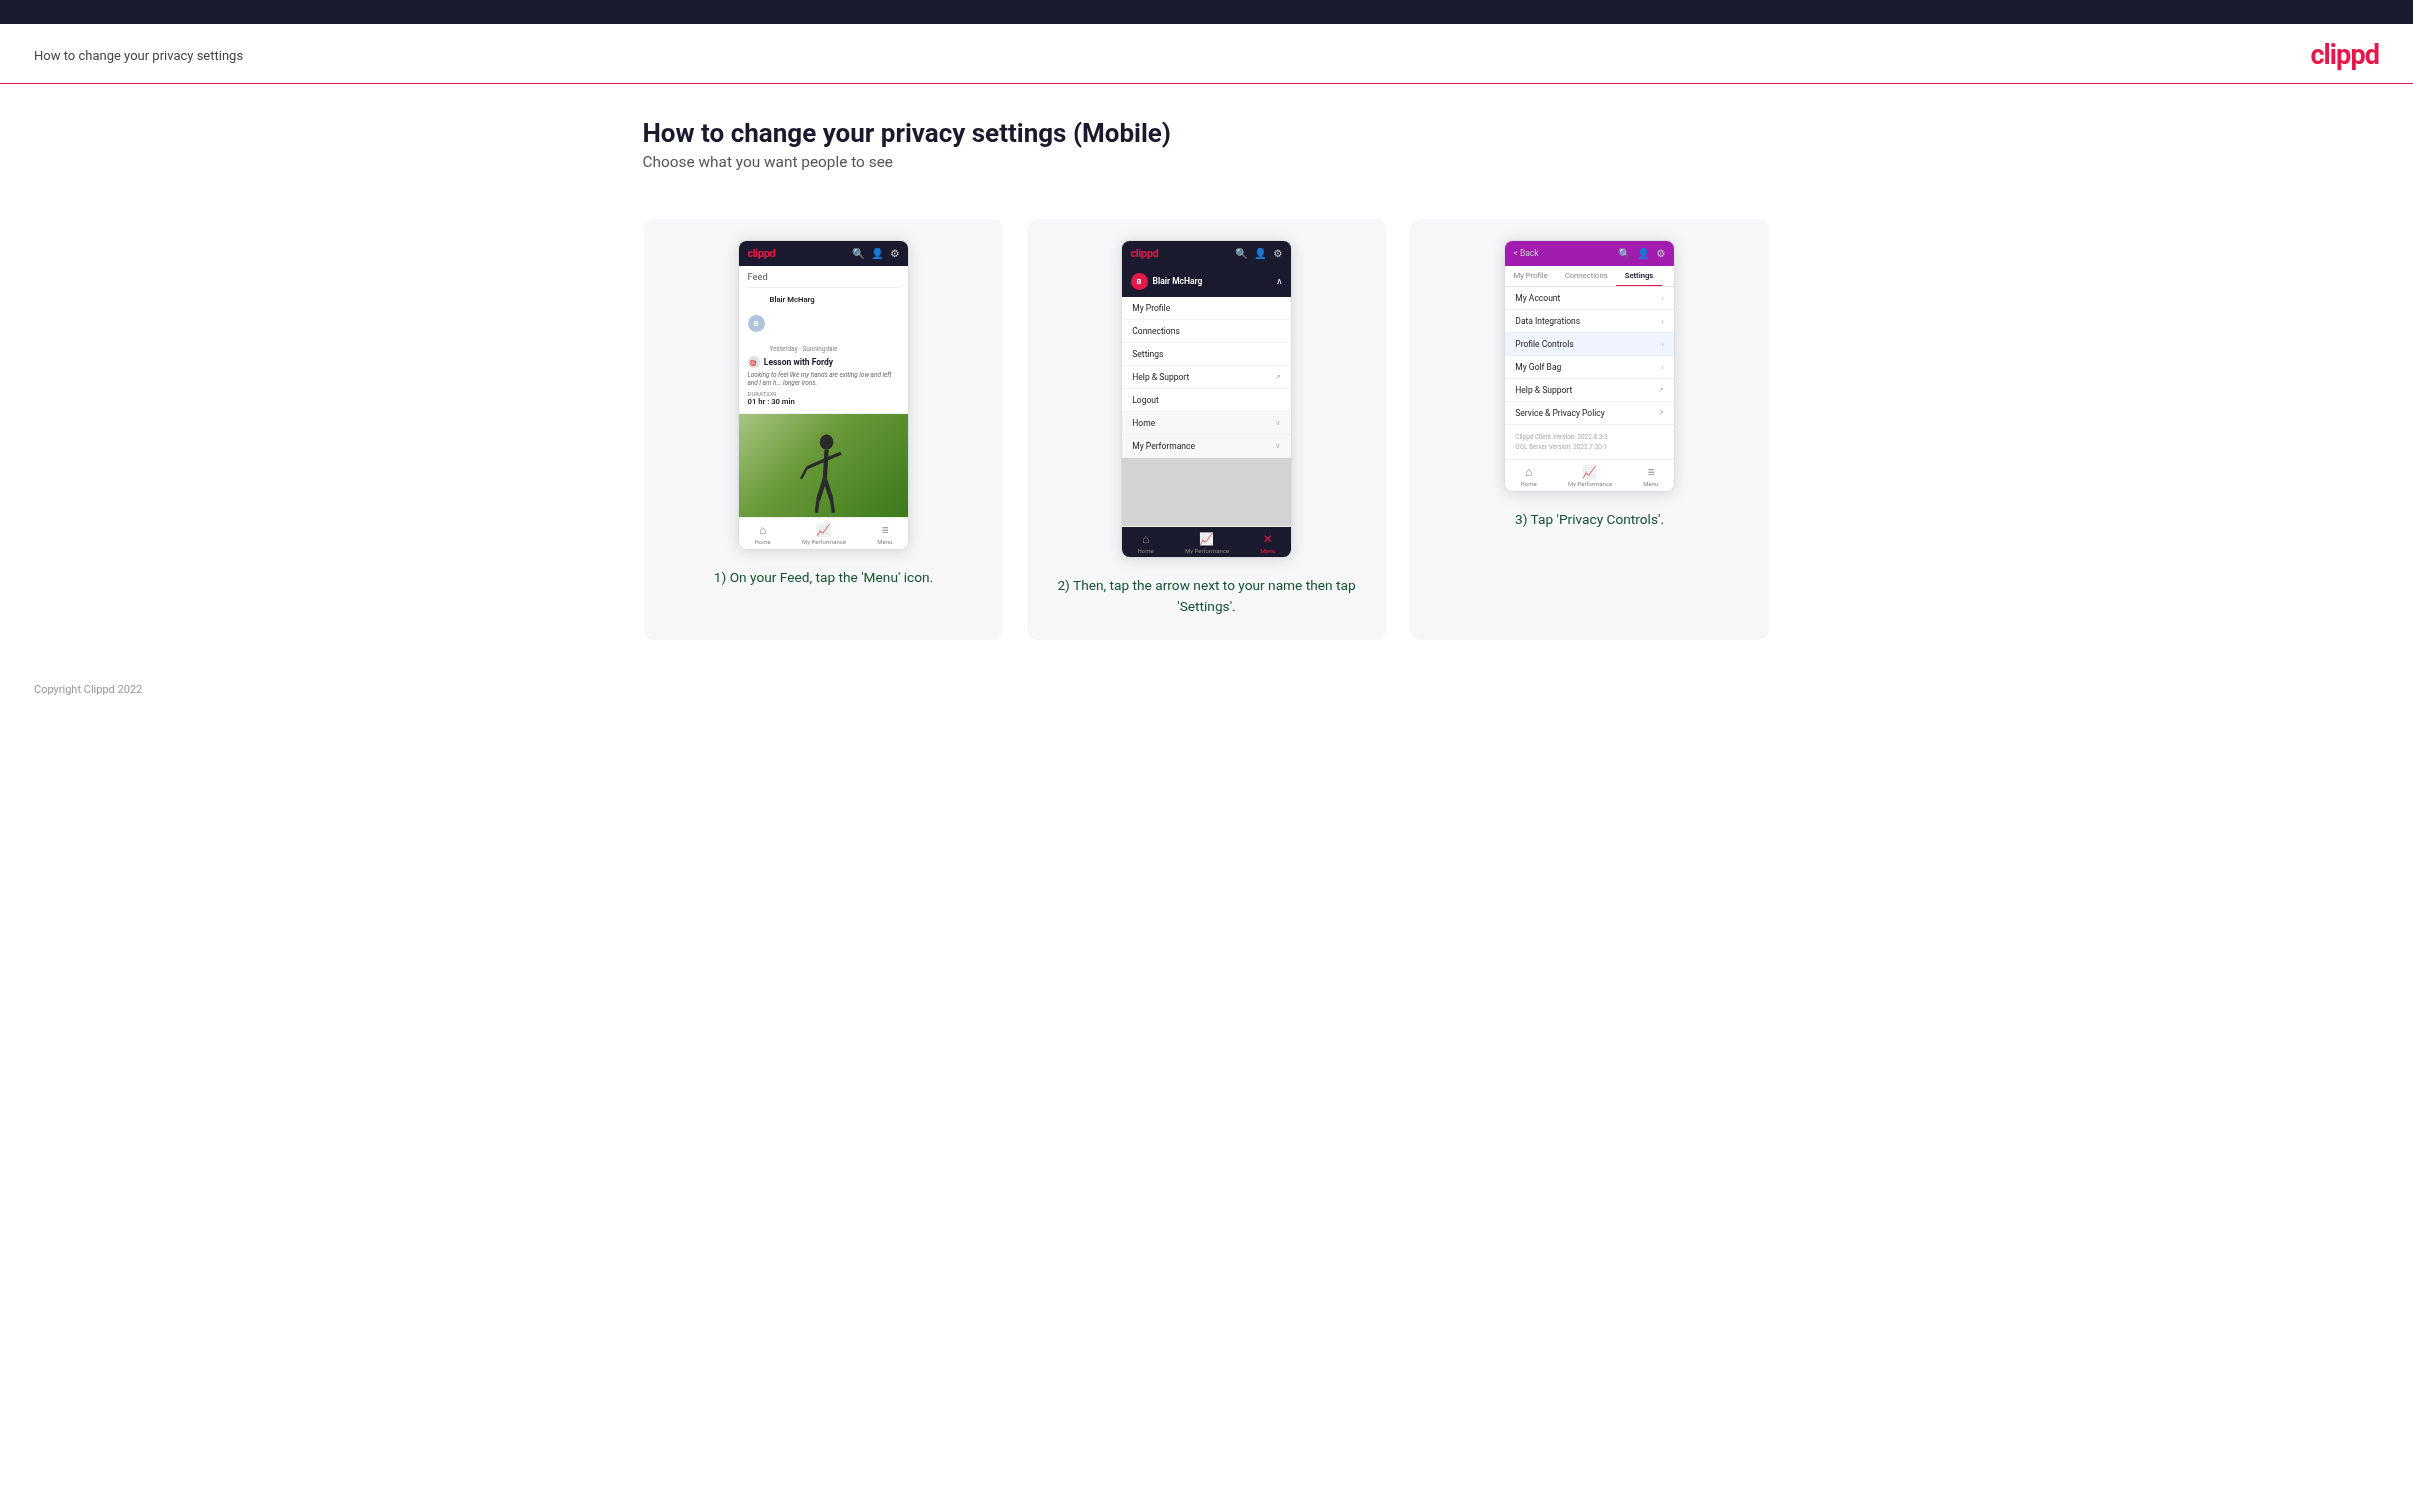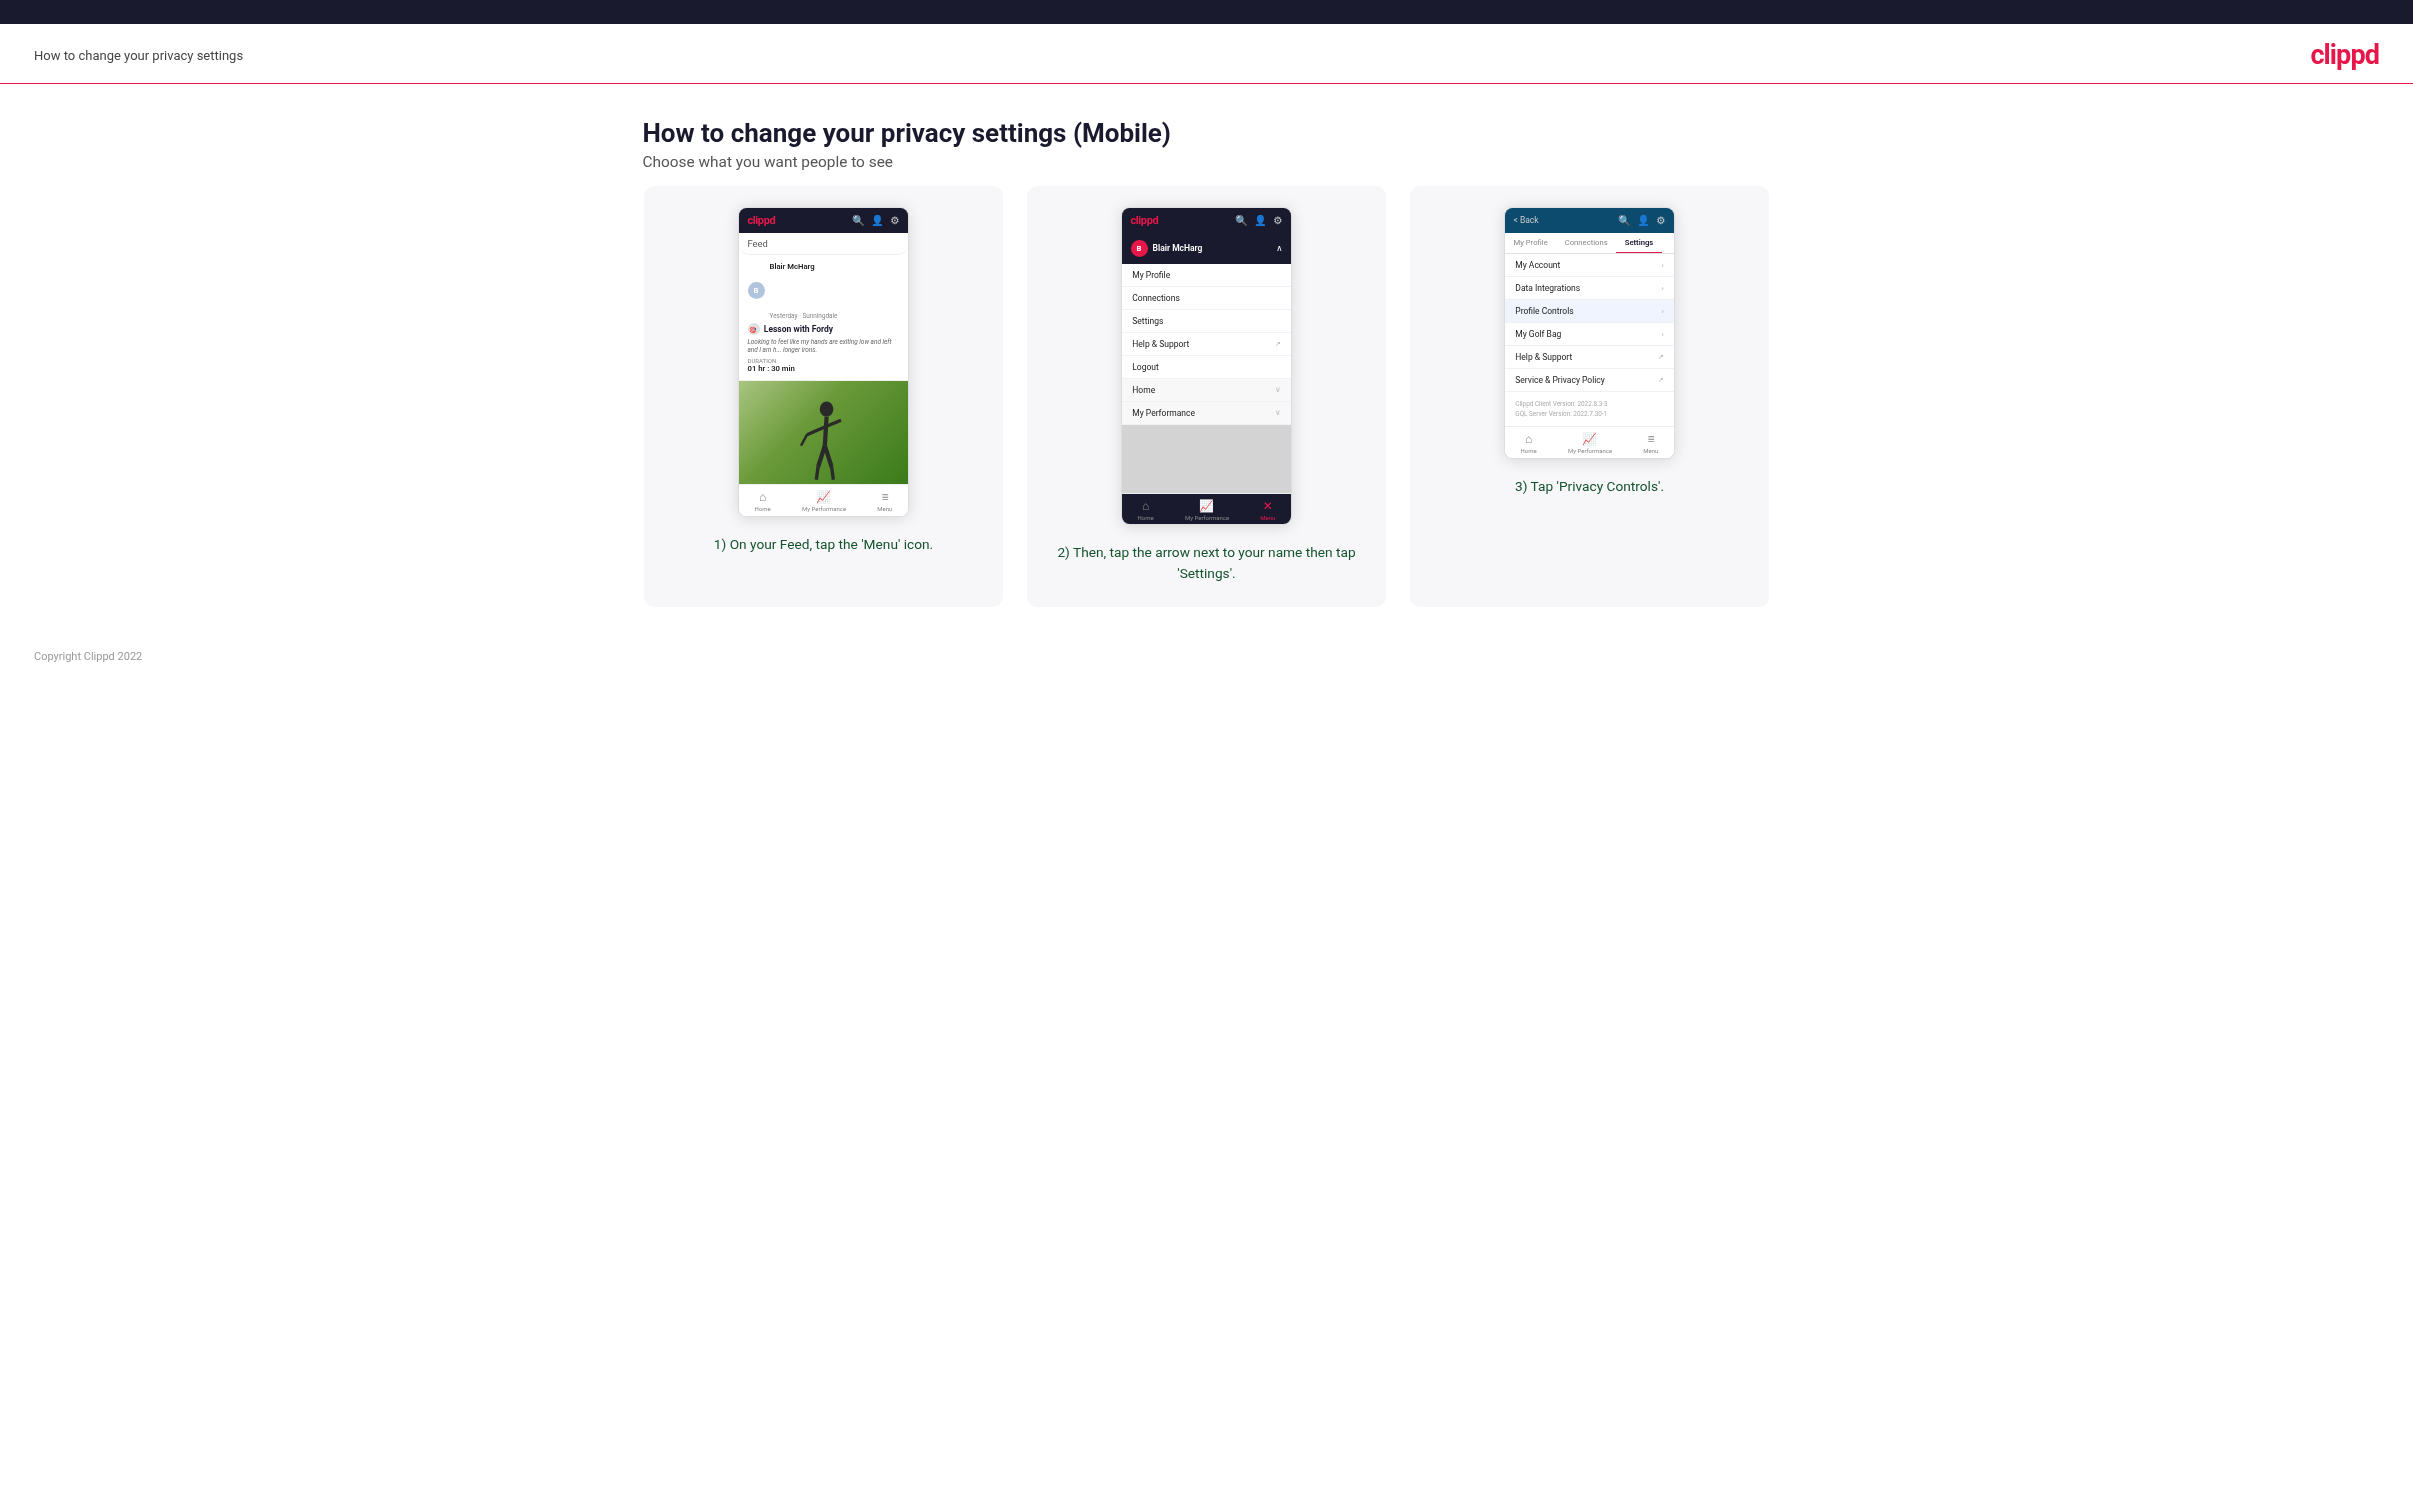--- a/index.html
+++ b/index.html
@@ -40,21 +40,21 @@
     }
     .page-heading {
       font-size: 26px;
       font-weight: 700;
       color: #1a1a2e;
       margin-bottom: 5.1px;
     }
     .page-subheading {
       font-size: 15.4px;
       color: #555;
-      margin-bottom: 15px;
+      margin-bottom: 48px;
     }
     .steps-row {
       display: flex;
       gap: 24px;
       justify-content: center;
     }
     .step-card {
       background: #f7f7f9;
       border-radius: 10.3px;
       padding: 20.5px 20.5px 24px 20.5px;
@@ -254,21 +254,21 @@
     .menu-chevron {
       font-size: 7.7px;
       color: #bbb;
     }
     .ext-icon {
       font-size: 6.8px;
       color: #aaa;
     }
     
     .phone-settings-topbar {
-      background: #0c4a6e;
+      background: #a21caf;
       display: flex;
       align-items: center;
       justify-content: space-between;
       padding: 6px 8.5px;
     }
     .back-btn {
       color: #ccc;
       font-size: 8.5px;
       display: flex;
       align-items: center;

